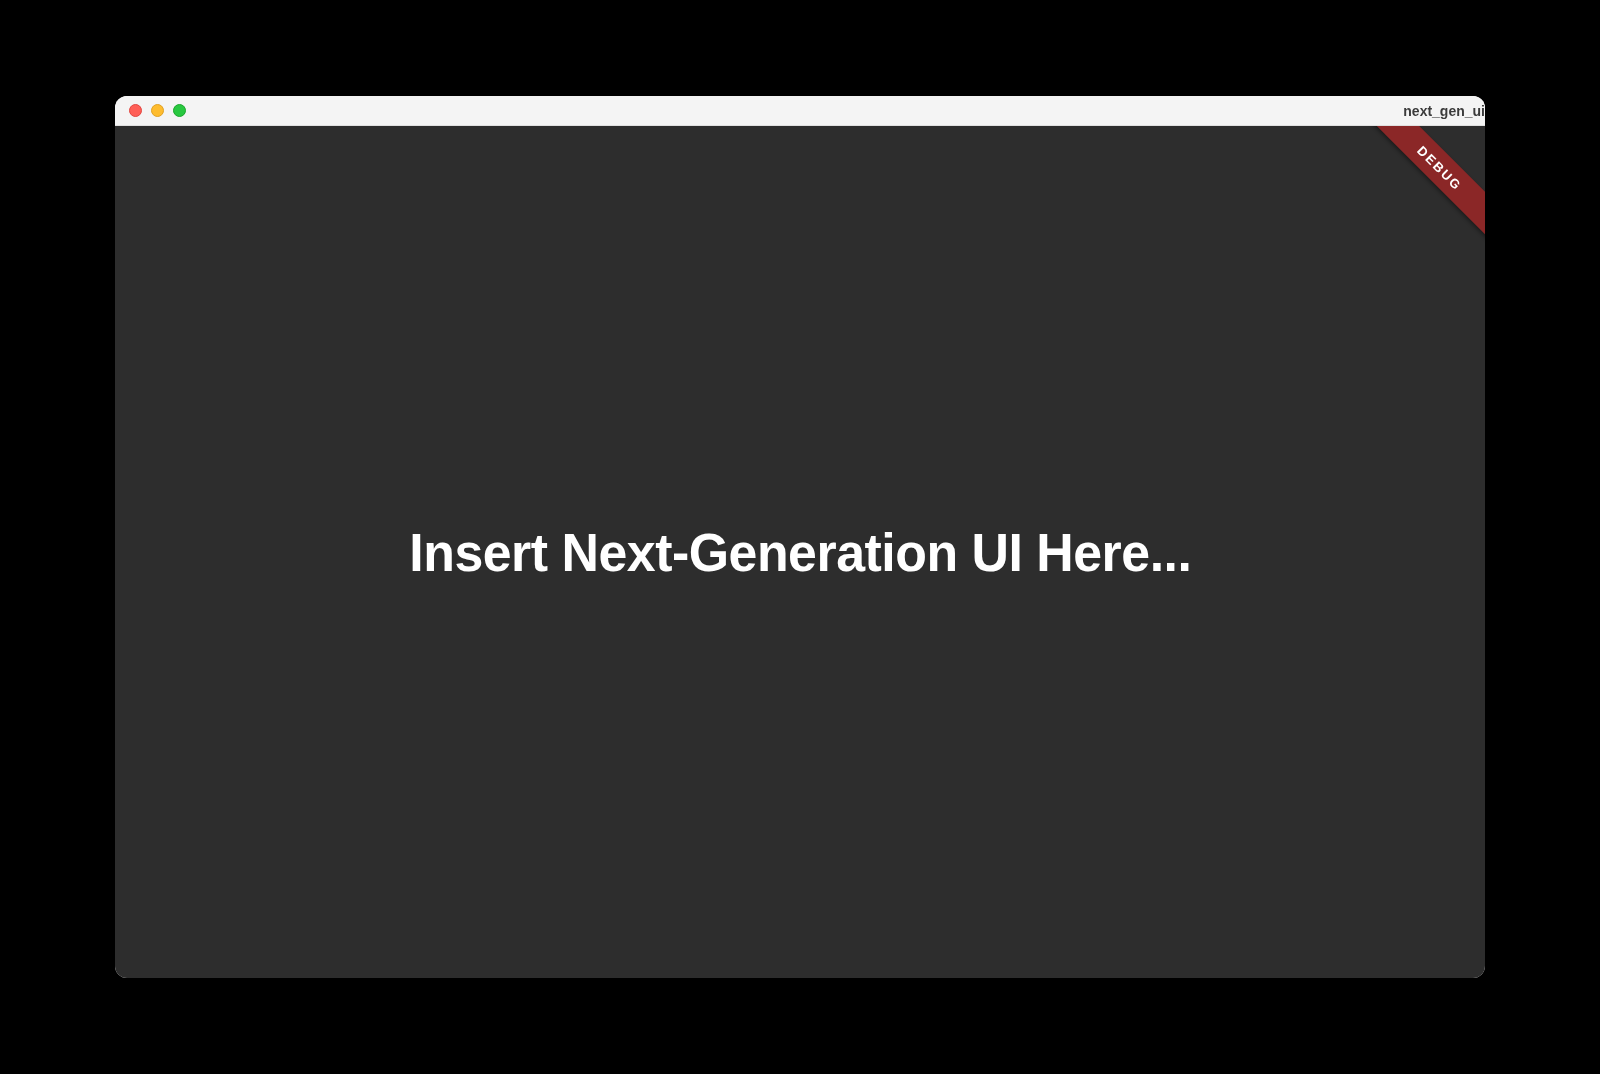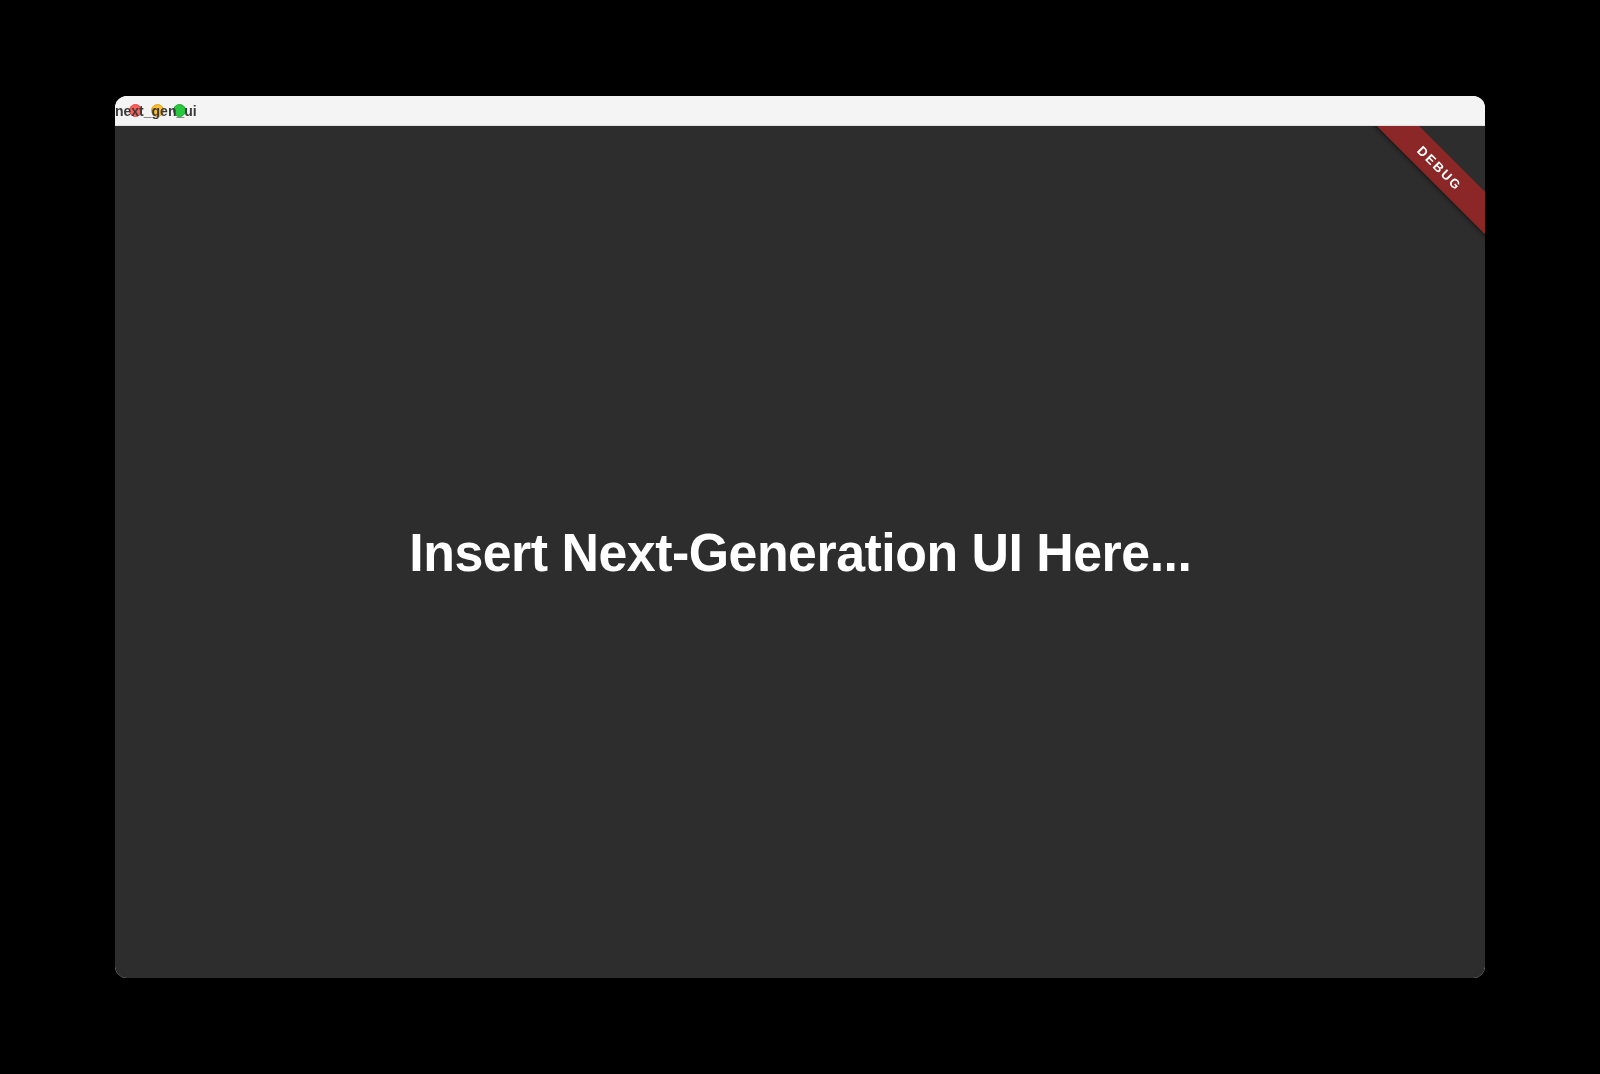--- a/index.html
+++ b/index.html
@@ -54,21 +54,21 @@
     }
     
     .light.close { background: #ff5f57; border: 0.5px solid #e14640; }
     .light.min   { background: #febc2e; border: 0.5px solid #dfa023; }
     .light.max   { background: #28c840; border: 0.5px solid #1ba62c; }
     
     .title {
       position: absolute;
       left: 0;
       right: 0;
-      text-align: left;
+      text-align: right;
       font-size: 14px;
       font-weight: 600;
       color: #3b3b3b;
       pointer-events: none;
     }
     
     .content {
       flex: 1;
       background: #2d2d2d;
       position: relative;

